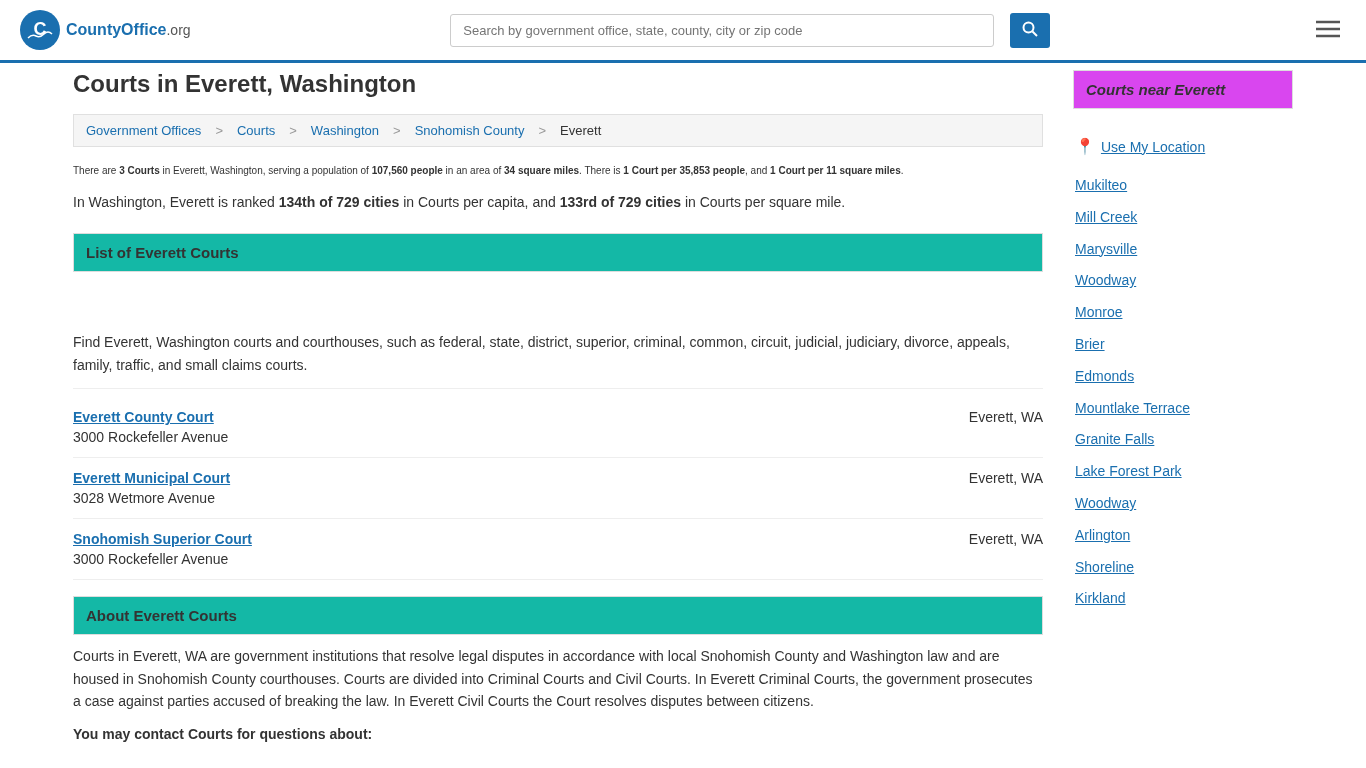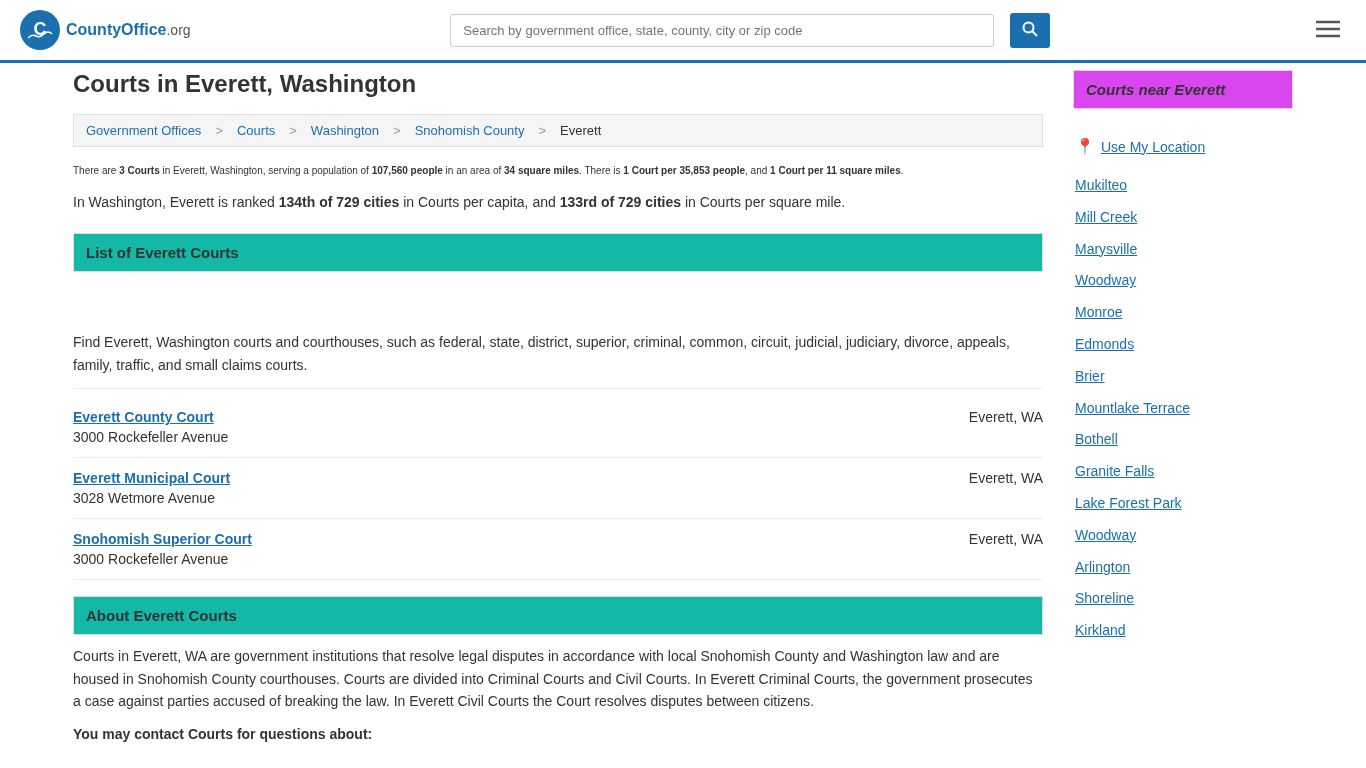--- a/index.html
+++ b/index.html
@@ -333,24 +333,23 @@
       <span class="location-pin">📍</span>
       <a class="use-location-link" href="#">Use My Location</a>
     </div>
 
     <div id="nearby-cities">
       <a class="sidebar-link" href="#">Mukilteo</a>
       <a class="sidebar-link" href="#">Mill Creek</a>
       <a class="sidebar-link" href="#">Marysville</a>
       <a class="sidebar-link" href="#">Woodway</a>
       <a class="sidebar-link" href="#">Monroe</a>
+      <a class="sidebar-link" href="#">Brier</a>
       <a class="sidebar-link" href="#">Edmonds</a>
-      <a class="sidebar-link" href="#">Brier</a>
       <a class="sidebar-link" href="#">Mountlake Terrace</a>
-      <a class="sidebar-link" href="#">Bothell</a>
       <a class="sidebar-link" href="#">Granite Falls</a>
       <a class="sidebar-link" href="#">Lake Forest Park</a>
       <a class="sidebar-link" href="#">Woodway</a>
       <a class="sidebar-link" href="#">Arlington</a>
       <a class="sidebar-link" href="#">Shoreline</a>
       <a class="sidebar-link" href="#">Kirkland</a>
     </div>
   </aside>
 
 </div>

